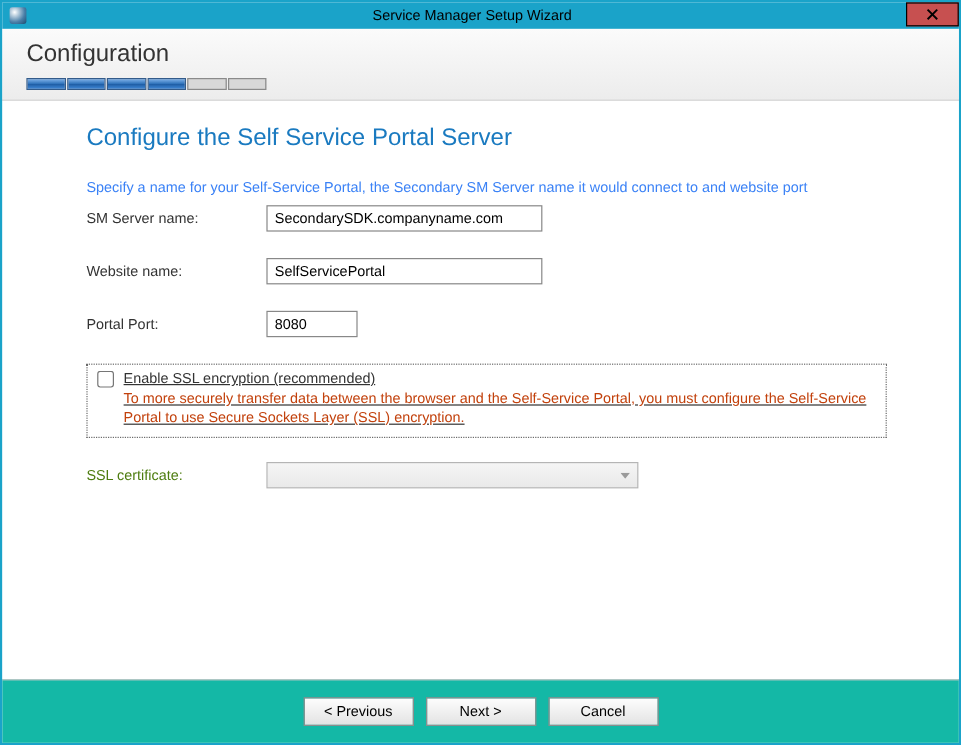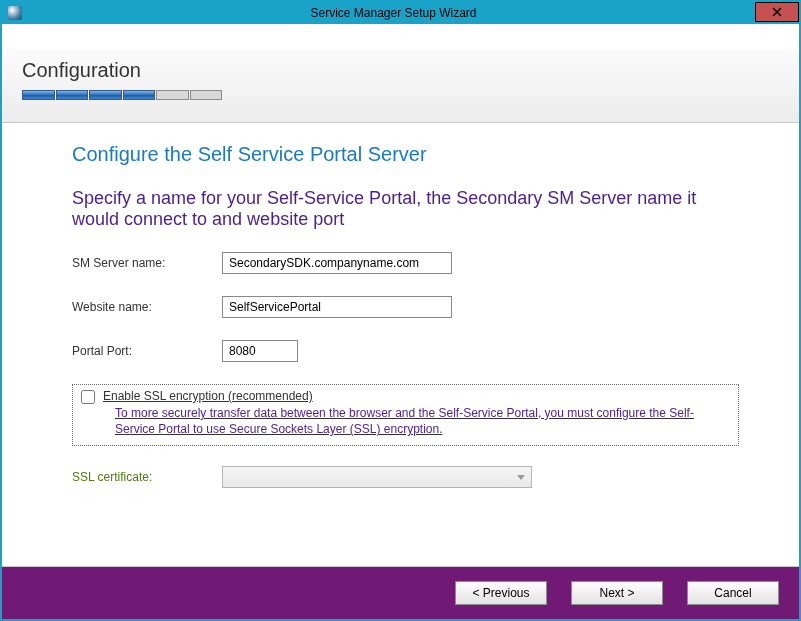--- a/index.html
+++ b/index.html
@@ -48,22 +48,21 @@
       border: 1px solid #000;
       display: flex;
       align-items: center;
       justify-content: center;
       cursor: pointer;
     }
     .title-bar .close-btn svg { width: 10px; height: 10px; }
     .header {
       background: linear-gradient(to bottom, #fbfbfb 0%, #ececec 100%);
       border-bottom: 1px solid #c8c8c8;
-      padding: 10px 20px 22px;
-      margin-top: 25px;
+      padding: 10px 20px 8px;
     }
     .header h1 {
       font-size: 20px;
       font-weight: 400;
       color: #333;
       margin-bottom: 8px;
     }
     .progress {
       display: flex;
       gap: 1px;
@@ -85,23 +84,23 @@
       color: #333;
       background: #fff;
     }
     .page-title {
       font-size: 20px;
       font-weight: 400;
       color: #1a7ac0;
       margin-bottom: 22px;
     }
     .instruction {
-      font-size: 18px;
-      color: #4c1d95;
-      margin-bottom: 22px;
+      font-size: 12px;
+      color: #3b82f6;
+      margin-bottom: 8px;
     }
     .form-row {
       display: flex;
       align-items: center;
       margin-bottom: 22px;
     }
     .form-row label {
       width: 150px;
       color: #333;
     }
@@ -125,21 +124,21 @@
       align-items: flex-start;
     }
     .ssl-box input[type=checkbox] {
       width: 14px; height: 14px;
       margin-right: 8px;
       margin-top: 1px;
       accent-color: #555;
     }
     .ssl-box .ssl-text { flex: 1; text-decoration: underline; }
     .ssl-title { color: #333; margin-bottom: 2px; }
-    .ssl-desc { color: #4c1d95; line-height: 1.35; margin-left: 12px; }
+    .ssl-desc { color: #c2410c; line-height: 1.35; }
     .cert-row {
       display: flex;
       align-items: center;
     }
     .cert-row .label-disabled {
       width: 150px;
       color: #4d7c0f;
     }
     .combo {
       width: 310px;
@@ -154,25 +153,25 @@
     }
     .combo .drop {
       width: 16px; height: 18px;
       display: flex;
       align-items: center;
       justify-content: center;
     }
     .combo .drop svg { width: 8px; height: 5px; }
     .footer {
       border-top: 1px solid #c8c8c8;
-      background: #701a75;
+      background: #14b8a6;
       padding: 14px 20px;
       display: flex;
-      justify-content: flex-end;
-      gap: 24px;
+      justify-content: center;
+      gap: 10px;
     }
     .btn {
       min-width: 92px;
       height: 24px;
       border: 1px solid #8d8d8d;
       background: linear-gradient(#fdfdfd,#e3e3e3);
       font-family: inherit;
       font-size: 12px;
       cursor: pointer;
       padding: 0 12px;

